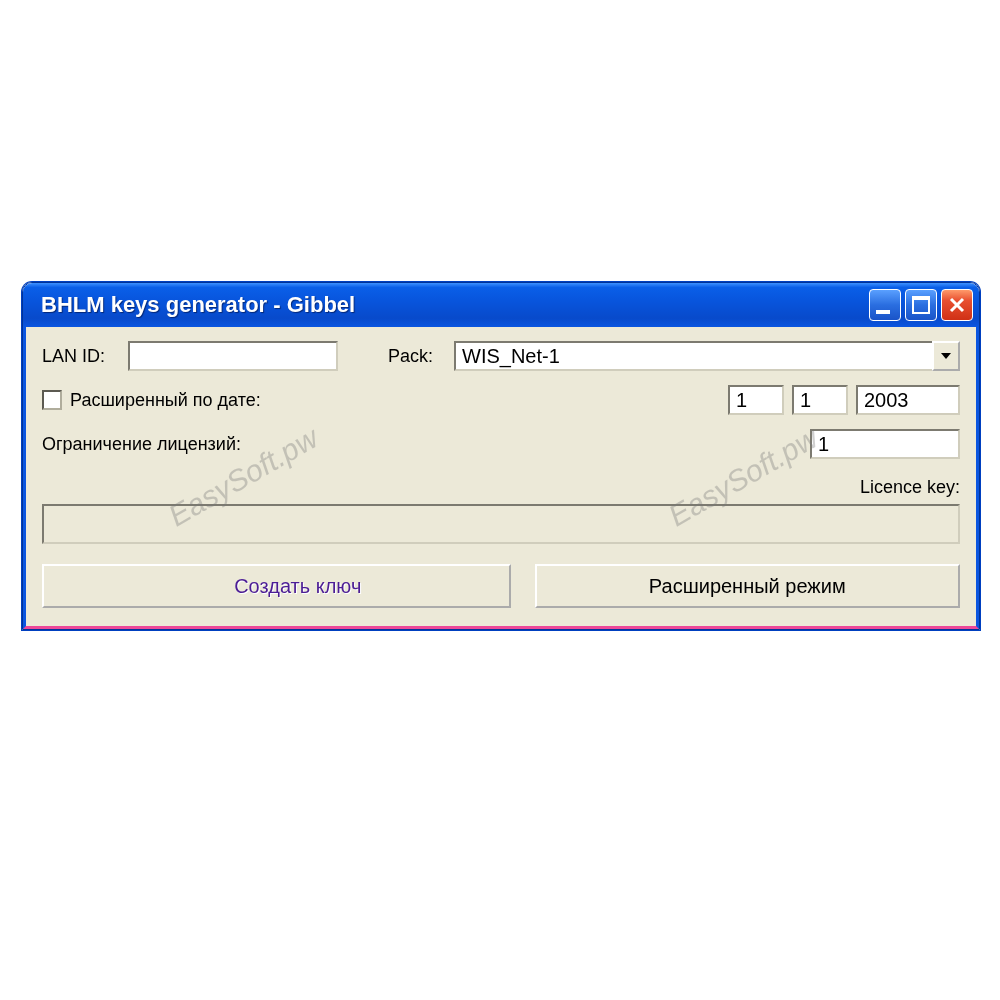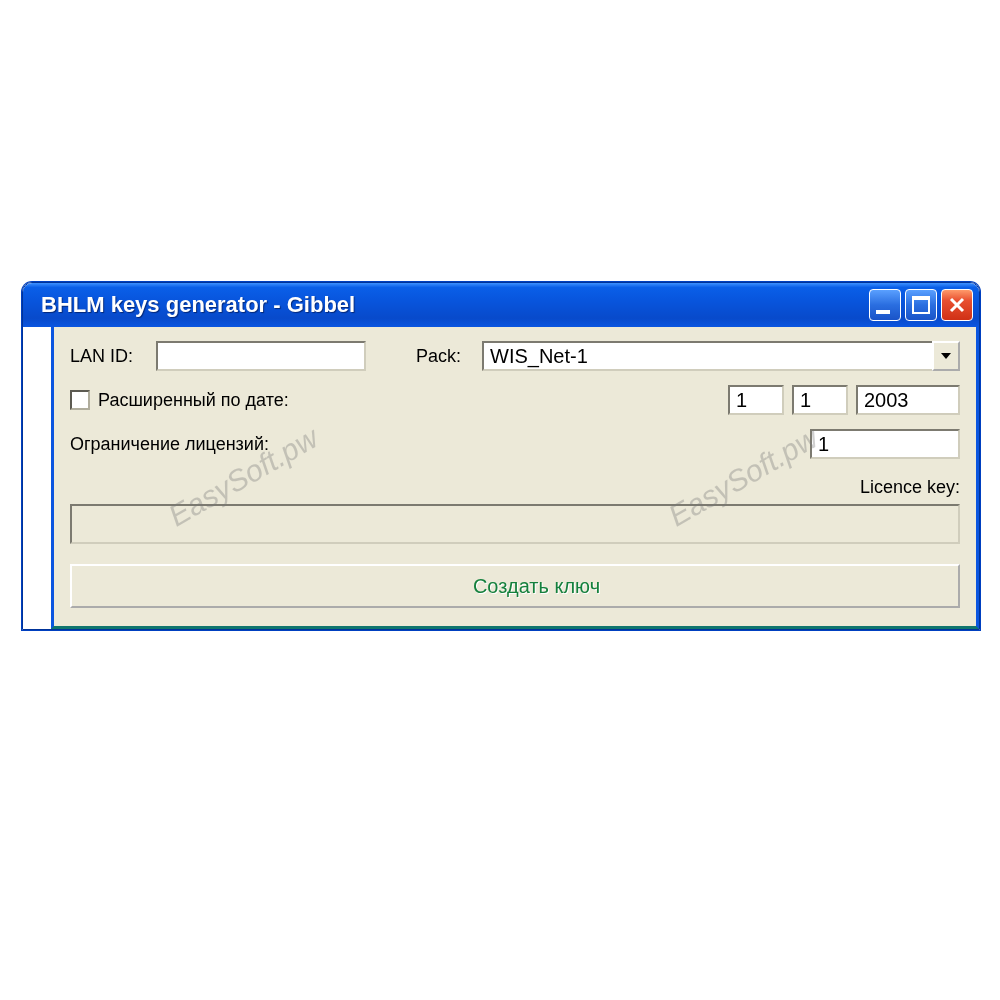--- a/index.html
+++ b/index.html
@@ -71,23 +71,22 @@
     position: absolute;
     left: 6px; top: 6px; right: 6px; bottom: 6px;
     border: 2px solid #fff;
     border-top-width: 4px;
   }
   .winbtn.close svg { width: 18px; height: 18px; }
   .client {
     background: #ece9d8;
     border-left: 3px solid #0a55e0;
     border-right: 3px solid #0a55e0;
-    border-bottom: 3px solid #0f766e;
+    border-bottom: 3px solid #ec4899;
     padding: 14px 16px 18px 16px;
-    margin-left: 28px;
   }
   .row {
     display: flex;
     align-items: center;
     margin-bottom: 14px;
   }
   .label { color: #000; }
   .textbox {
     background: #fff;
     border: 2px inset #d0cdbc;
@@ -135,21 +134,21 @@
   .btn {
     flex: 1;
     height: 40px;
     border: 2px outset #fff;
     background: #ece9d8;
     display: flex;
     align-items: center;
     justify-content: center;
     font-size: 20px;
   }
-  .btn.disabled { color: #15803d; text-shadow: 1px 1px 0 #fff; padding-left: 43px; }
+  .btn.disabled { color: #4c1d95; text-shadow: 1px 1px 0 #fff; padding-left: 43px; }
   .watermark {
     position: absolute;
     color: rgba(120,120,120,0.35);
     font-family: Arial, sans-serif;
     font-size: 30px;
     font-style: italic;
     transform: rotate(-30deg);
     pointer-events: none;
   }
 </style>
@@ -203,19 +202,22 @@
     <div class="row" style="justify-content:flex-end;margin-top:18px;margin-bottom:6px">
       <span class="label">Licence key:</span>
     </div>
 
     <div class="sunken-bar"></div>
 
     <div class="btnrow">
       <div class="btn disabled">
         <span>Создать ключ</span>
       </div>
+      <div class="btn">
+        <span>Расширенный режим</span>
+      </div>
     </div>
 
   </div>
 </div>
 
 <div class="watermark" style="left:160px; top:460px;">EasySoft.pw</div>
 <div class="watermark" style="left:660px; top:460px;">EasySoft.pw</div>
 
 </body></html>

